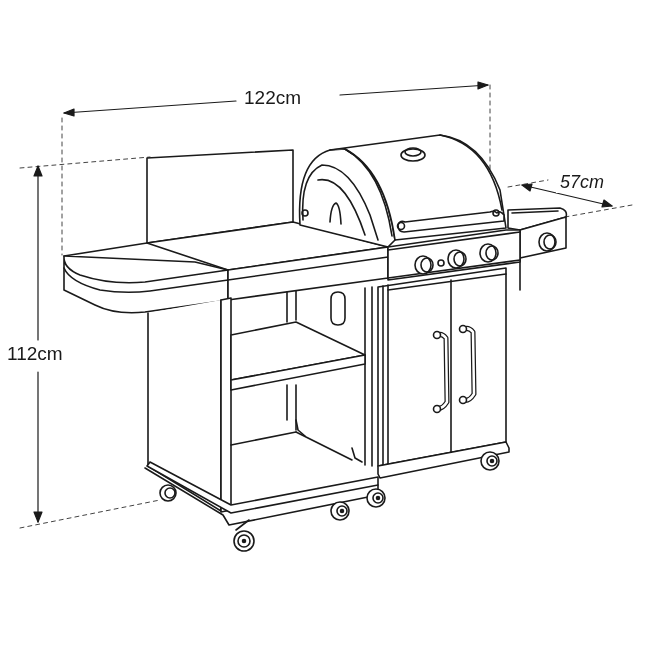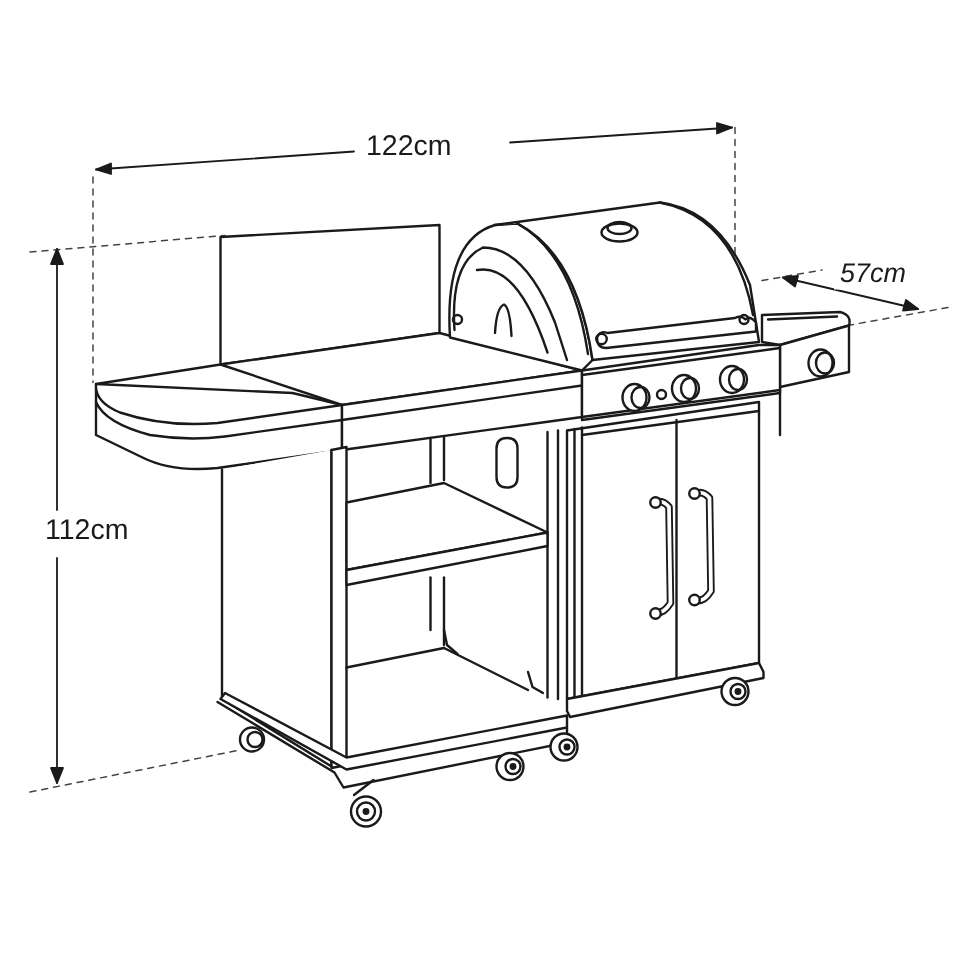--- a/index.html
+++ b/index.html
@@ -1,21 +1,21 @@
 <!DOCTYPE html>
 <html><head>
   <meta charset="utf-8">
   <style>
     html, body { margin: 0; padding: 0; background: #ffffff; }
     body { width: 650px; height: 650px; overflow: hidden; position: relative; font-family: "Liberation Sans", "DejaVu Sans", sans-serif; }
     #canvas { position: absolute; left: 0; top: 0; width: 650px; height: 650px; }
     .dim-label { position: absolute; font-size: 19px; color: #1a1a1a; background: #ffffff; padding: 0 4px; line-height: 22px; white-space: nowrap; text-align: center; }
     #lbl-width { left: 240px; top: 87px; }
     #lbl-depth { left: 556px; top: 171px; font-size: 18px; font-style: italic; }
-    #lbl-height { left: 3px; top: 343px; margin-left: 23px; }
+    #lbl-height { left: 3px; top: 343px; }
   </style>
 </head>
 <body>
 
 <svg id="canvas" viewBox="0 0 650 650" xmlns="http://www.w3.org/2000/svg" fill="none" stroke="#1a1a1a" stroke-width="1.6" stroke-linejoin="round" stroke-linecap="round">
 
   <g stroke-dasharray="4 4" stroke-width="1" stroke="#444">
     <line x1="62" y1="118" x2="62" y2="255"></line>
     <line x1="490" y1="85" x2="490" y2="185"></line>
     <line x1="20" y1="168" x2="150" y2="157"></line>

